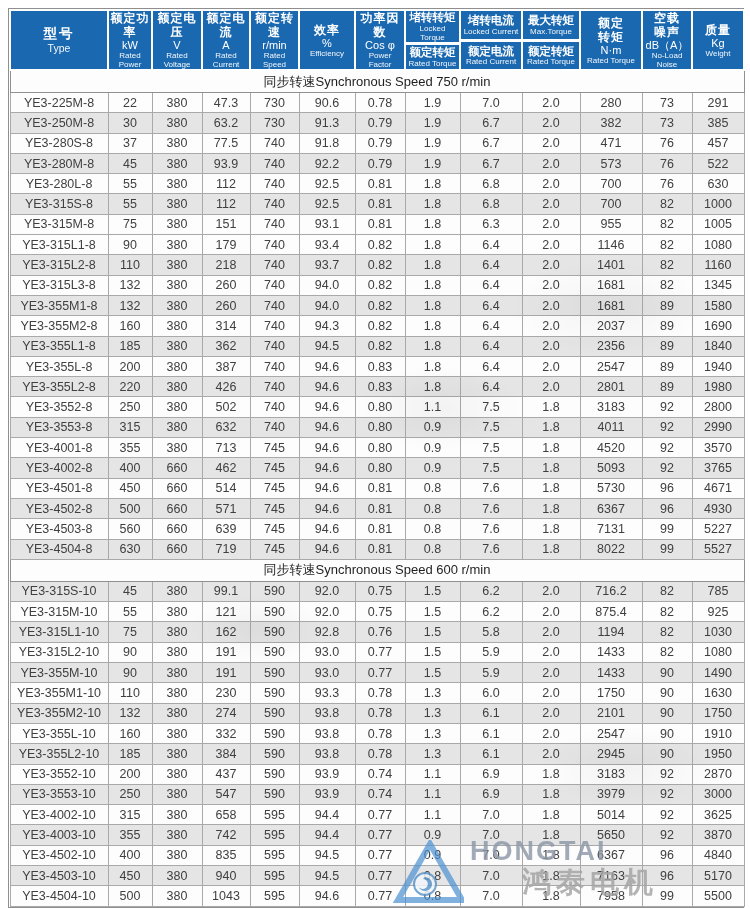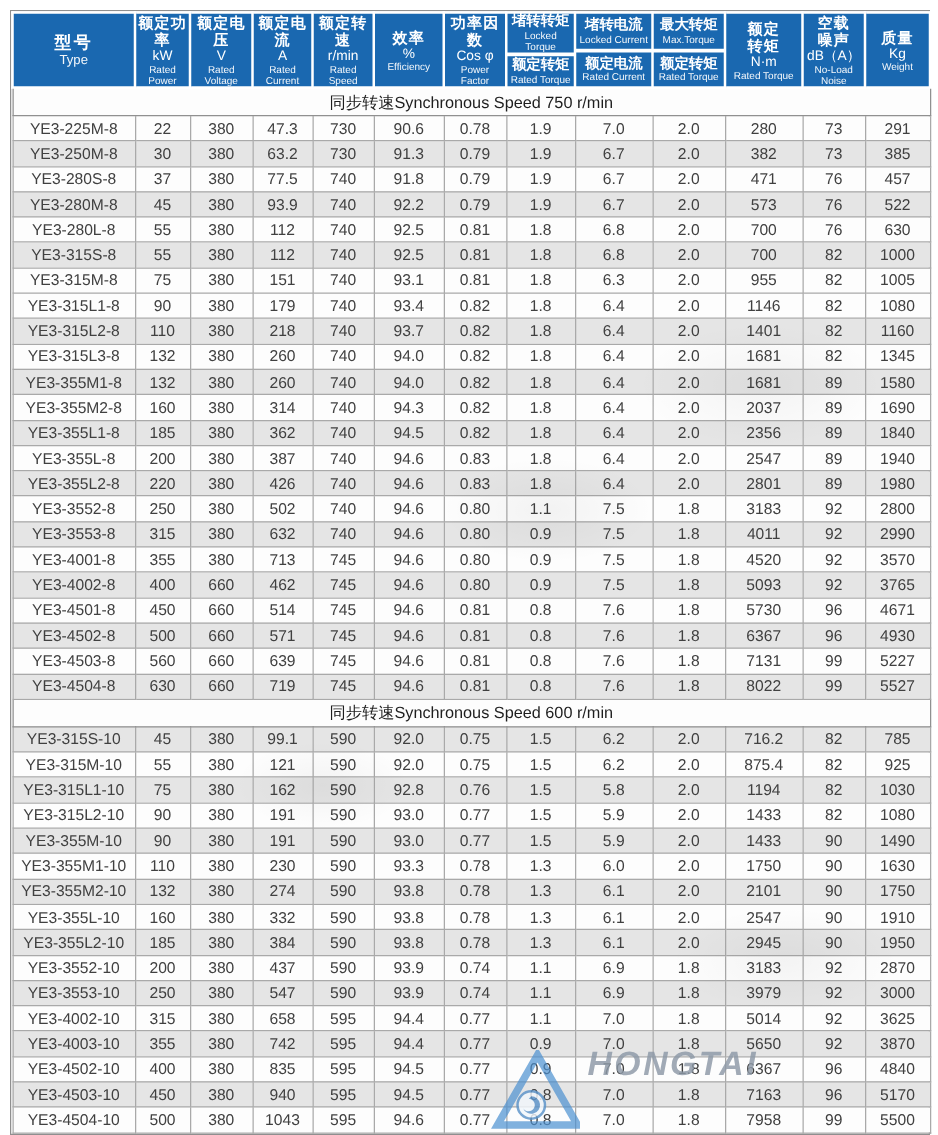--- a/index.html
+++ b/index.html
@@ -43,21 +43,21 @@
     position:absolute;left:8px;top:8px;width:734px;height:897px;pointer-events:none;
     background:
       radial-gradient(120px 60px at 430px 400px, rgba(0,0,0,.045), rgba(0,0,0,0) 70%),
       radial-gradient(140px 70px at 600px 300px, rgba(0,0,0,.04), rgba(0,0,0,0) 70%),
       radial-gradient(100px 50px at 250px 620px, rgba(0,0,0,.04), rgba(0,0,0,0) 70%),
       radial-gradient(130px 60px at 620px 760px, rgba(0,0,0,.04), rgba(0,0,0,0) 70%);
   }
   
   .brand{
     position:absolute;left:392px;top:838px;width:310px;height:68px;
-    display:flex;align-items:flex-start;opacity:.82;pointer-events:none;font-style:italic;
+    display:flex;align-items:flex-start;opacity:.82;pointer-events:none;
   }
   .brand-logo{flex:0 0 auto;margin-top:2px;}
   .brand-text{margin-left:6px;}
   .brand-en{
     font-weight:bold;font-size:27px;line-height:27px;color:#8d99a7;letter-spacing:2px;
   }
   .brand-cn{
     font-weight:bold;font-size:29px;line-height:30px;color:#a3a3a3;
     letter-spacing:5px;margin:2px 0 0 52px;
   }
@@ -772,14 +772,15 @@
 <div class="map-wm"></div>
 
 <div class="brand">
   <svg class="brand-logo" width="72" height="64" viewBox="0 0 72 64">
     <polygon points="38,4 6,60 70,60" fill="none" stroke="#4a8fd0" stroke-width="6" opacity="0.85"></polygon>
     <circle cx="33" cy="44" r="11" fill="#f2f7fc" stroke="#5b93c9" stroke-width="2"></circle>
     <path d="M33 37 a7 7 0 1 1 -6.5 9.5 a5 5 0 1 0 4.5 -7.5 z" fill="#5b93c9"></path>
   </svg>
   <div class="brand-text">
     <div class="brand-en">HONGTAI</div>
+    <div class="brand-cn">鸿泰电机</div>
   </div>
 </div>
 
 </body></html>

